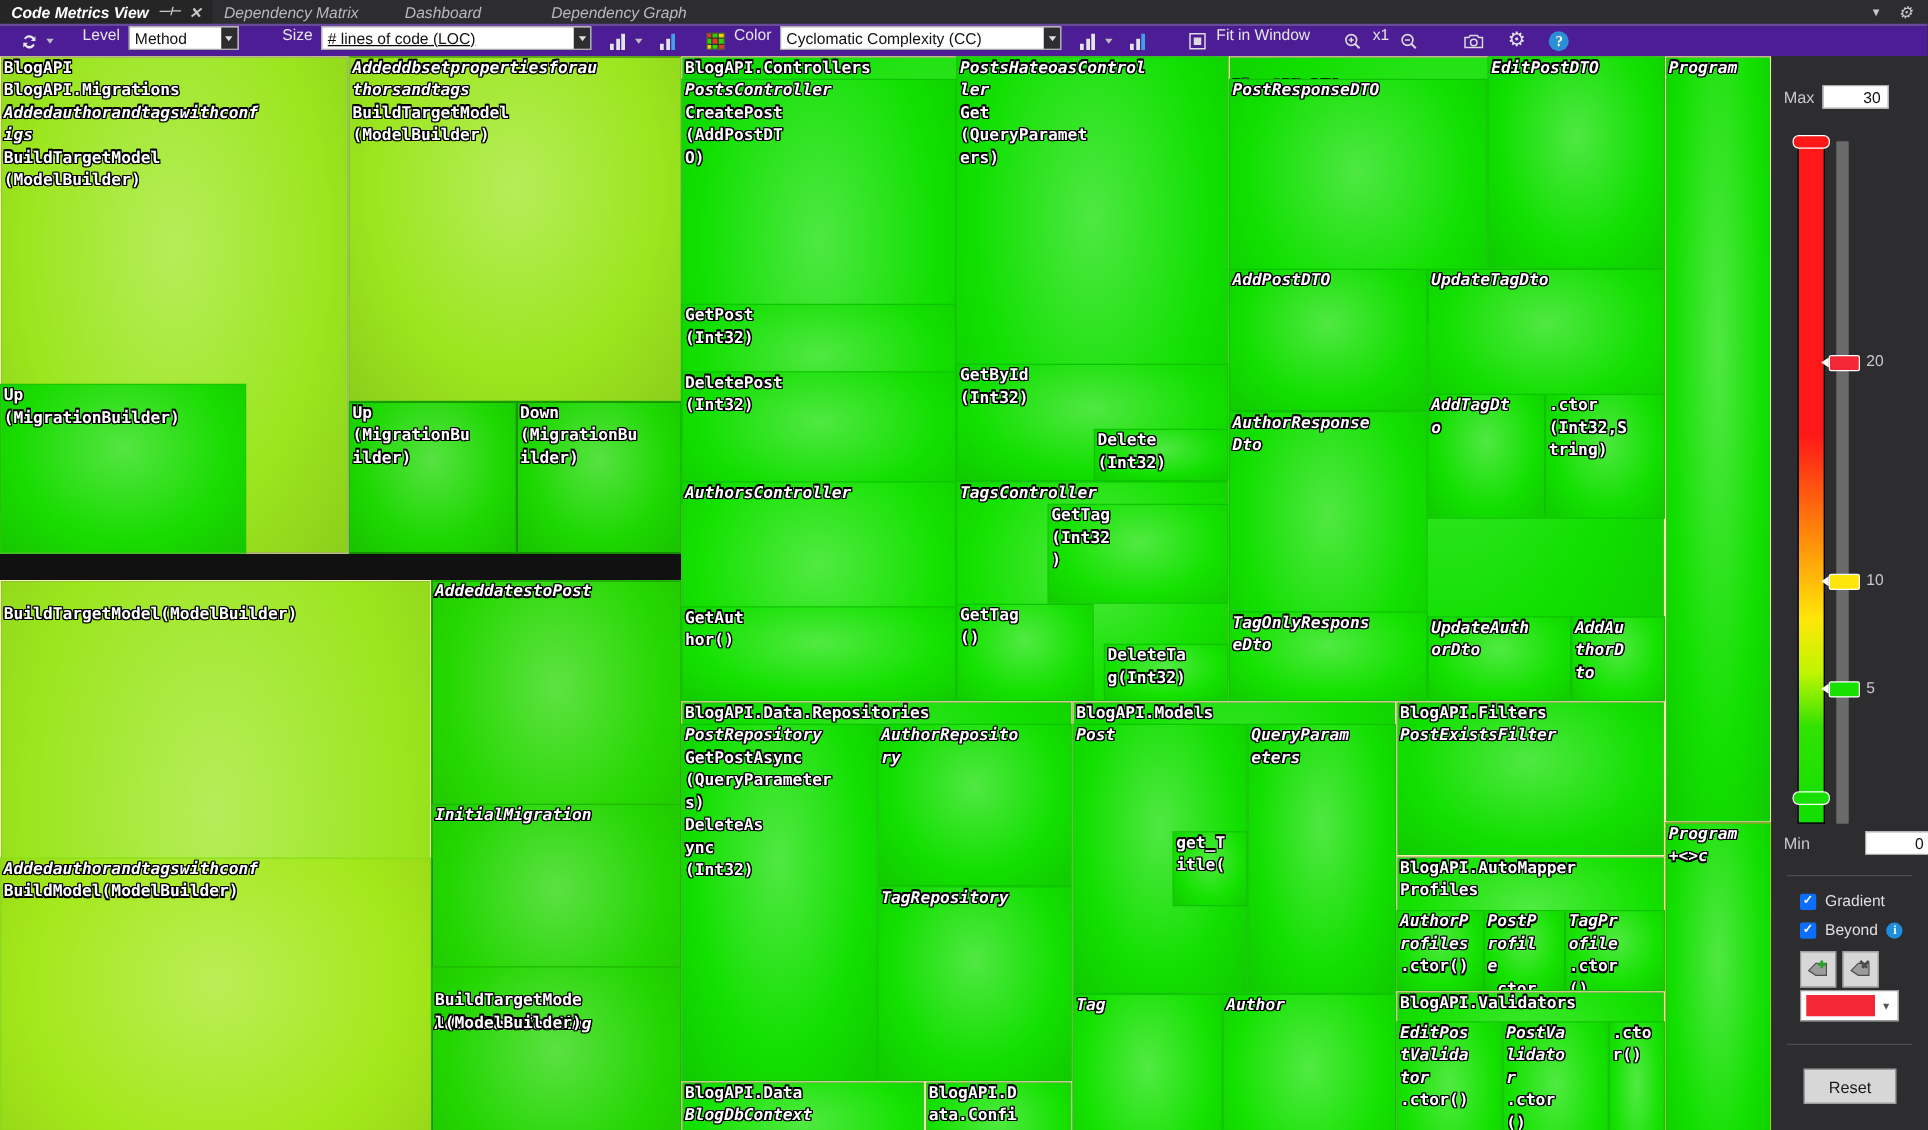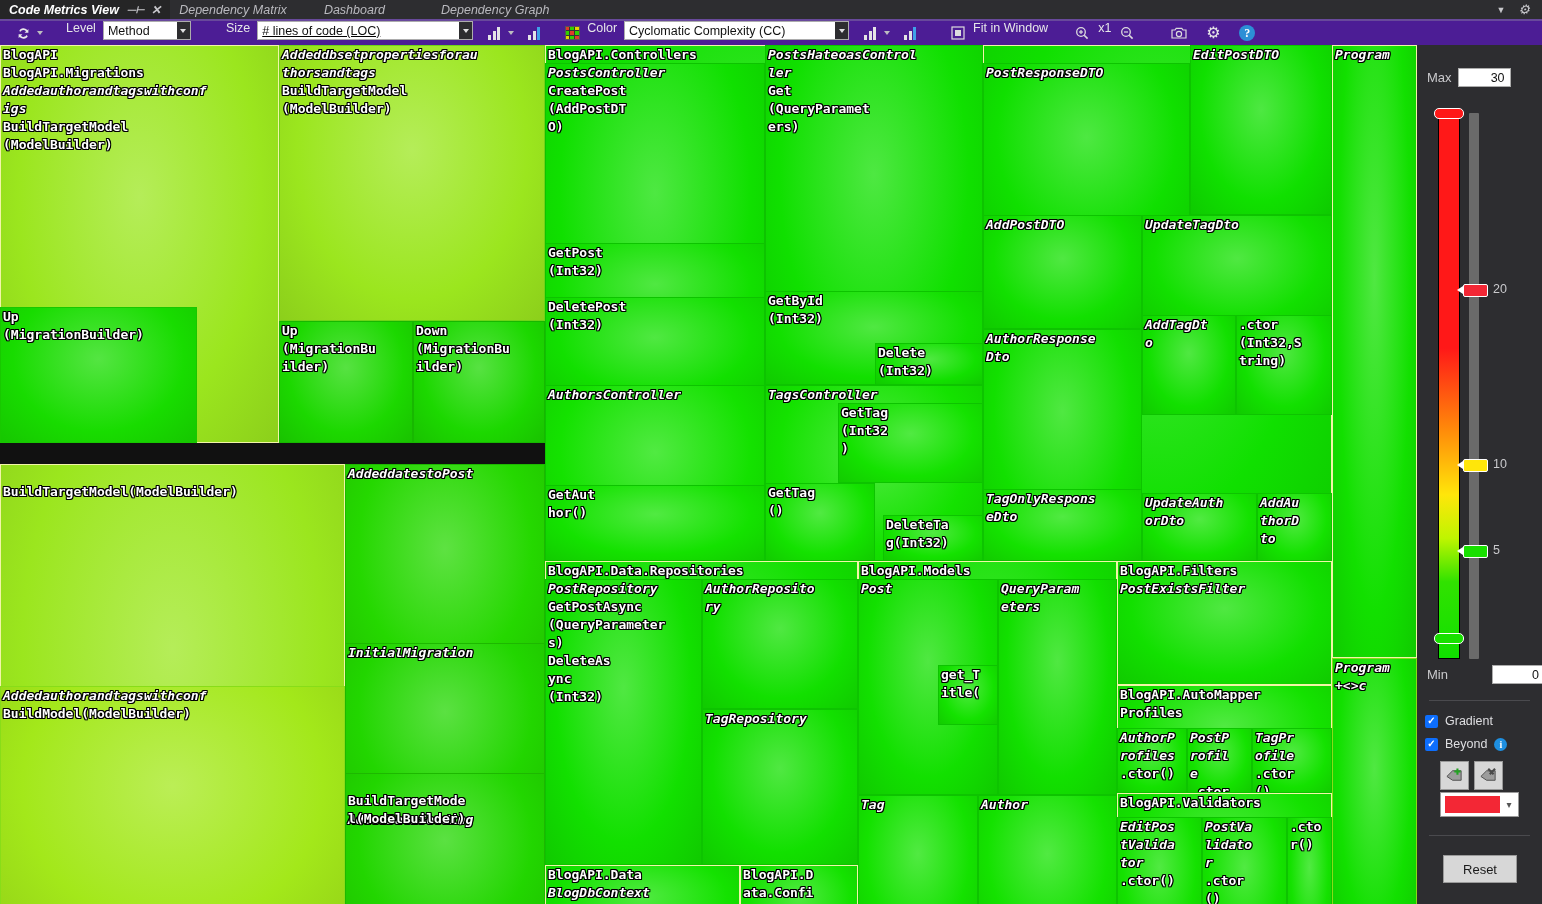--- a/index.html
+++ b/index.html
@@ -87,21 +87,21 @@
   .thumb { position:absolute; left:46px; width:25px; height:13px;
     border:1.5px solid #FFFFFF; border-radius:2px; }
   .thumb::before { content:""; position:absolute; left:-7px; top:1px;
     border-top:4px solid transparent; border-bottom:4px solid transparent;
     border-right:6px solid #FFFFFF; }
   .thumblabel { position:absolute; left:76px; color:#C9C9CC; font-size:12.5px; }
 
   .divider { position:absolute; left:12px; width:101px; height:1px;
     background:#4A4A4E; }
 
-  .chkrow { position:absolute; left:8px; display:flex; align-items:center; gap:7px; }
+  .chkrow { position:absolute; left:23px; display:flex; align-items:center; gap:7px; }
   .chk { width:13px; height:13px; background:#0D6EFD; border-radius:2px;
     display:flex; align-items:center; justify-content:center; }
   .chk::after { content:"\2713"; color:#fff; font-size:10px; line-height:1;
     font-weight:bold; }
   .chktxt { color:#DFDFE2; font-size:12.5px; }
   .infoi { width:13px; height:13px; border-radius:50%; background:#1E8FE0;
     color:#fff; font-size:10px; font-weight:bold; display:flex;
     align-items:center; justify-content:center; font-family:"Liberation Serif",serif; }
 
   .sqbtn { position:absolute; width:29px; height:29px; background:#D7D7D7;

